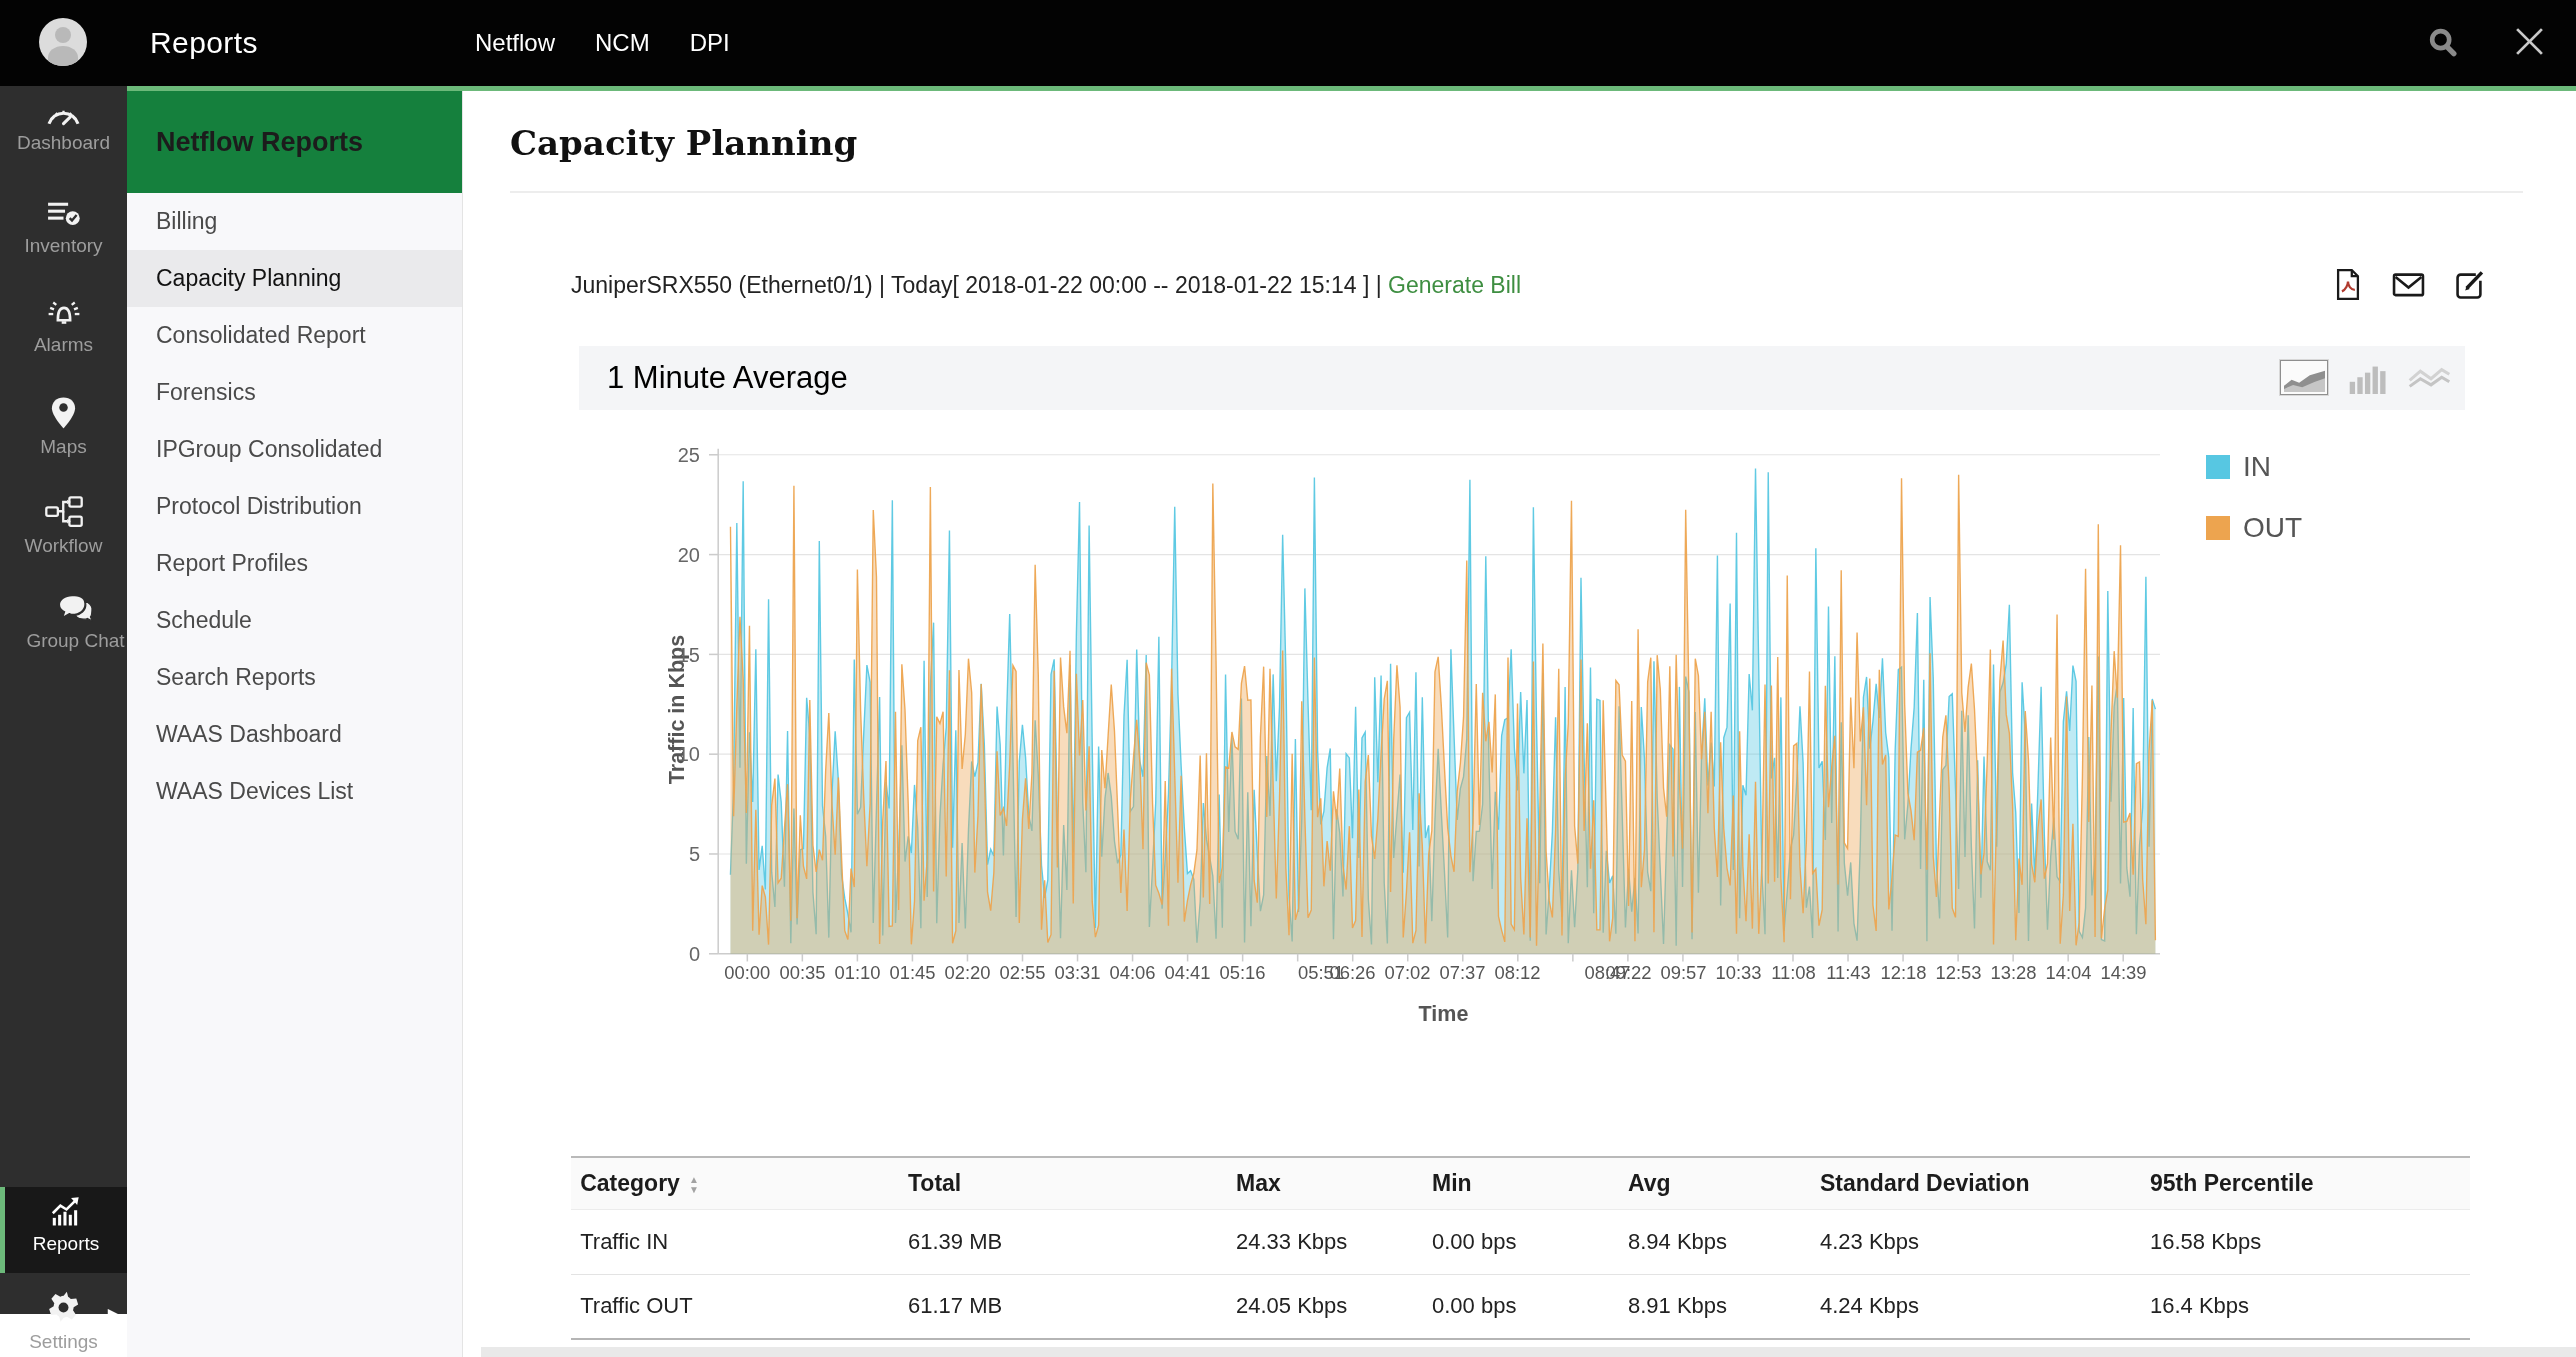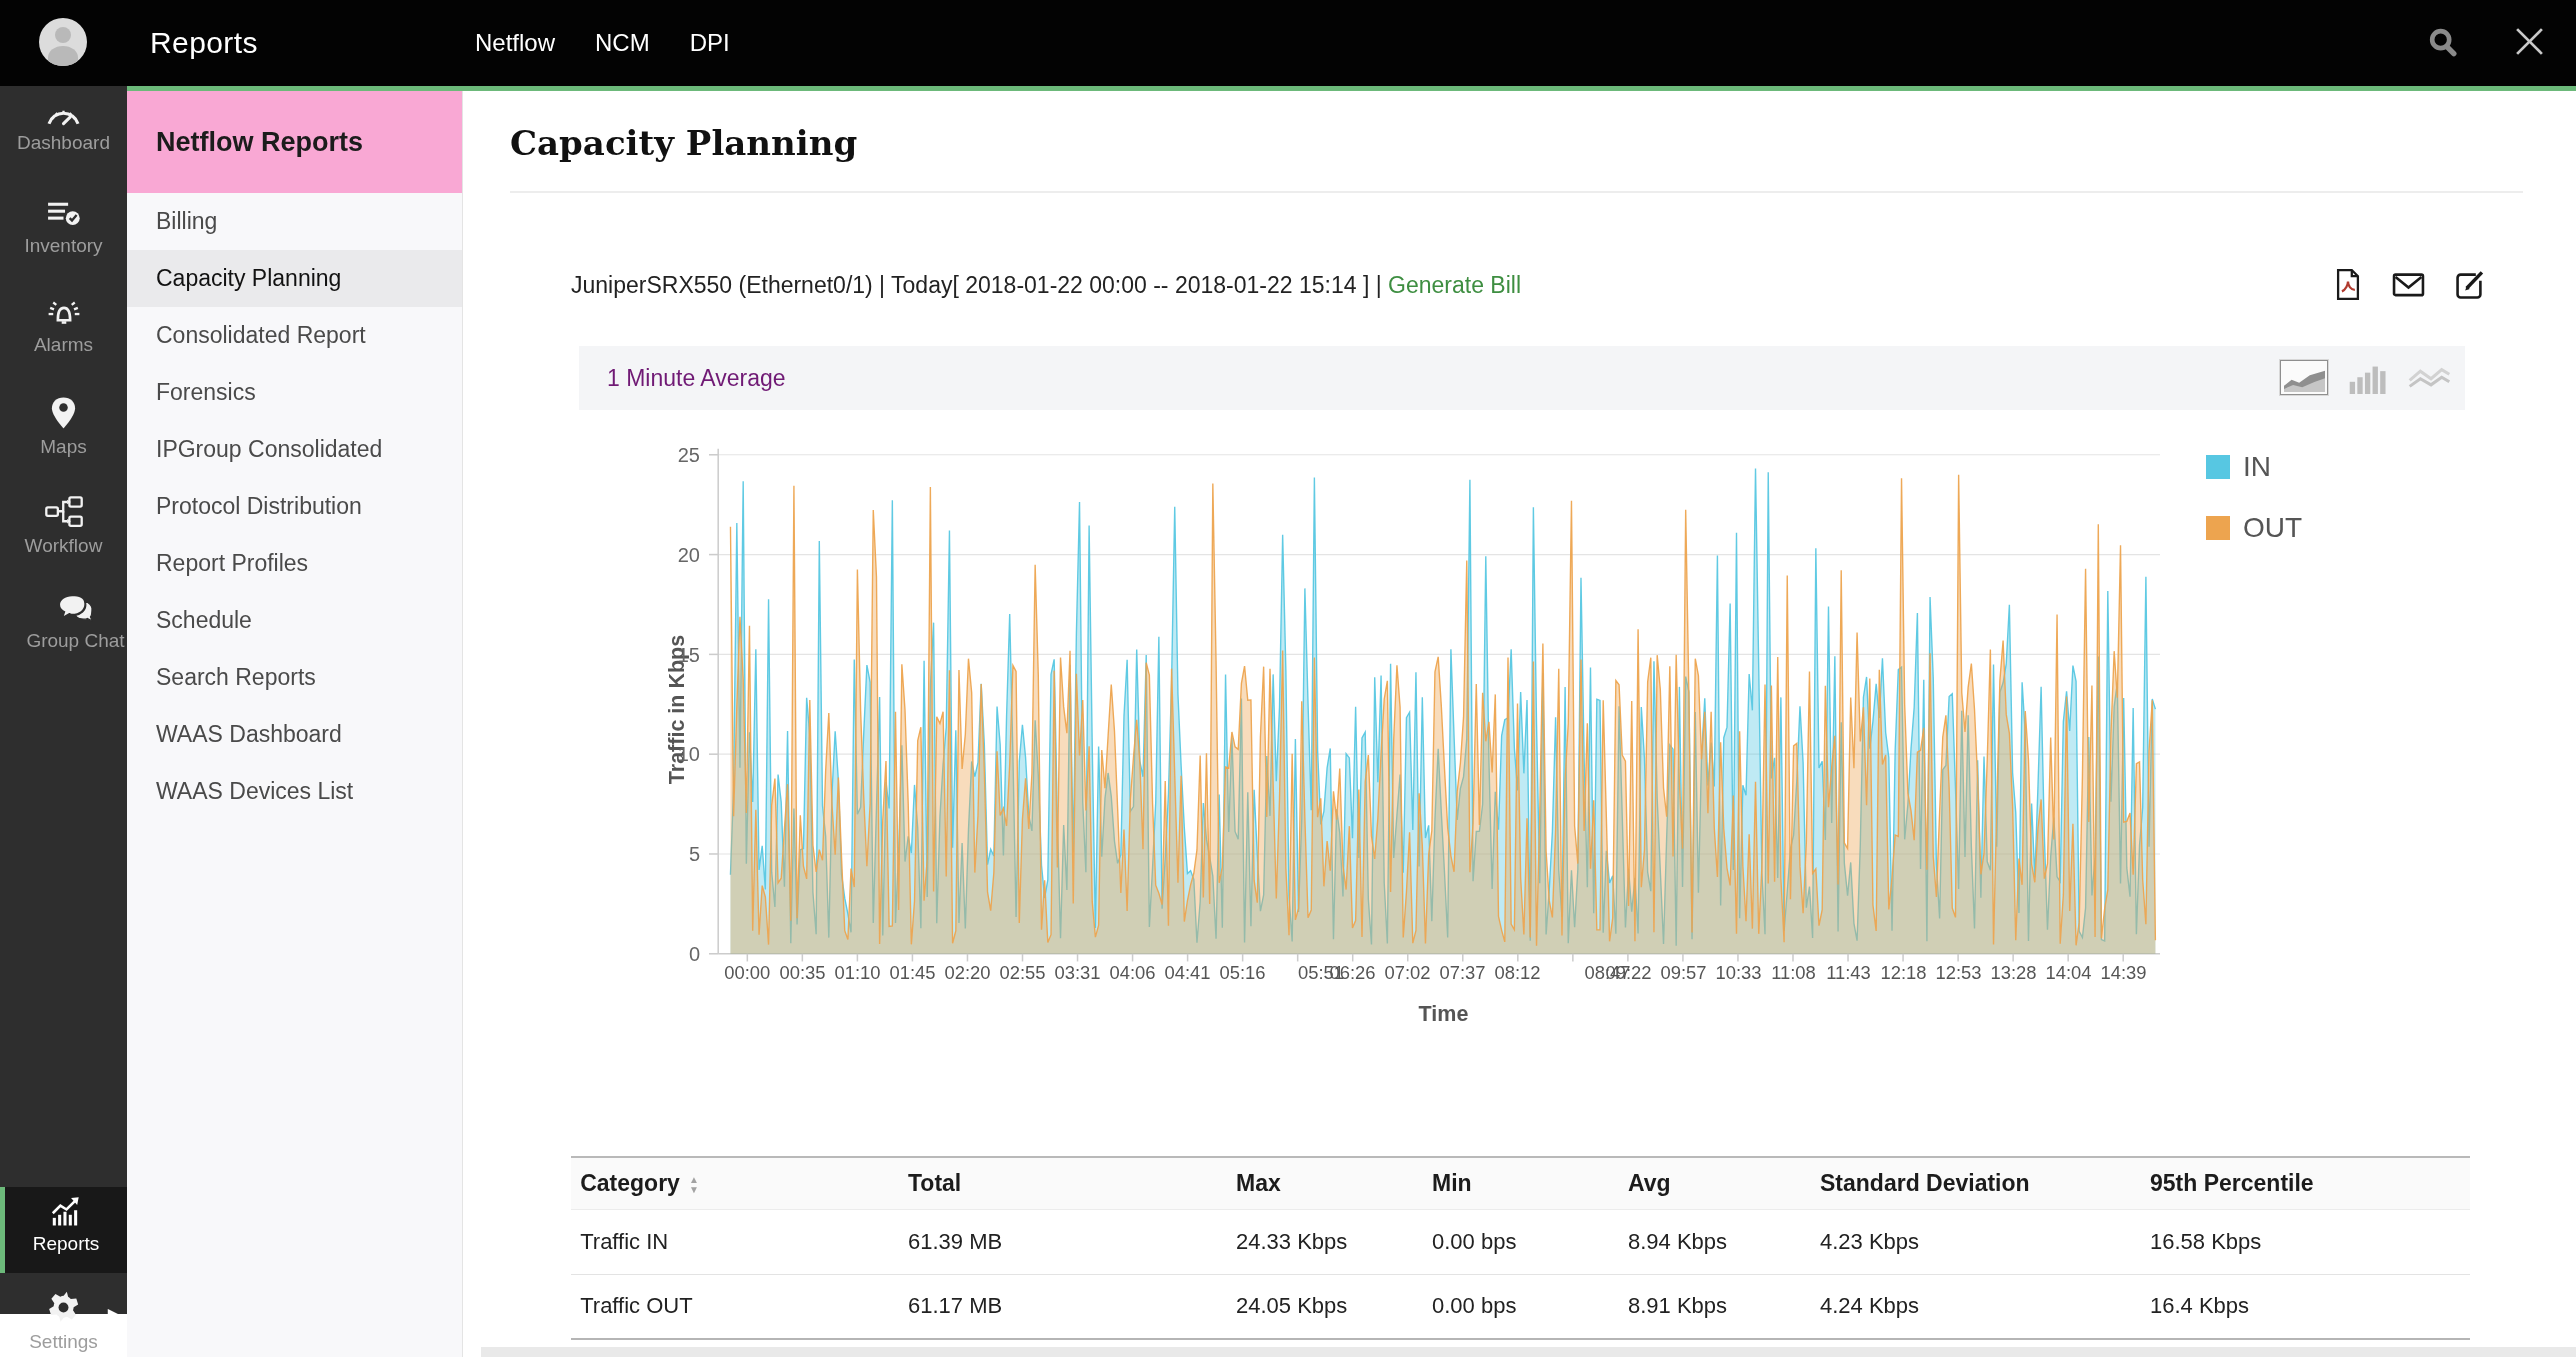--- a/index.html
+++ b/index.html
@@ -22,37 +22,37 @@
   .avatar .body { position:absolute; left:9.2px; top:28px; width:30px; height:23px; border-radius:50% 50% 0 0; background:#b9b9b9; }
   .rail-item { position:absolute; left:0; width:127px; text-align:center; cursor:pointer; }
   .rail-item svg { display:block; margin:0 auto; }
   .rail-item .lbl { display:block; margin-top:6.1px; font-size:19px; color:#9d9d9d; }
   .rail-item.active { background:#181818; border-left:5.4px solid #6cb97a; }
   .rail-item.active .lbl { color:#fff; }
   .rail-sub-arrow { position:absolute; right:6.1px; color:#fff; font-size:17px; }
 
   
   #sidebar { position:absolute; left:127px; top:91px; width:336px; height:1267px; background:#f8f8fa; border-right:0.8px solid #e4e4e4; z-index:4; }
-  #sidebar .sb-head { height:102px; line-height:102px; background:#f9a8d4; padding-left:29px; font-size:27px; font-weight:bold; color:#1c1c1c; }
+  #sidebar .sb-head { height:102px; line-height:102px; background:#15803d; padding-left:29px; font-size:27px; font-weight:bold; color:#1c1c1c; }
   .sb-item { height:57px; line-height:57px; padding-left:29px; font-size:23px; color:#4a4a4a; cursor:pointer; }
   .sb-item.selected { background:#eaeaec; color:#121212; }
 
   
   #main { position:absolute; left:462px; top:91px; width:2114px; height:1267px; background:#fff; }
   #page-title { position:absolute; left:48px; top:32px; font-family:"DejaVu Serif", serif; font-weight:bold; font-size:34px; color:#111; }
   .h-divider { position:absolute; left:48px; top:100px; width:2013px; height:1.5px; background:#ededed; }
 
   #device-row { position:absolute; left:109px; top:173px; right:88px; height:43px; }
   #device-row .dev-text { font-size:23px; color:#222; line-height:43px; }
   #device-row .bill-link { color:#3e8e41; cursor:pointer; }
   #device-actions { position:absolute; right:0; top:3.1px; display:flex; gap:26px; }
   #device-actions .act { cursor:pointer; }
 
   #section-head { position:absolute; left:117px; top:255px; width:1886px; height:64px; background:#f4f5f7; }
-  #section-head .sec-title { position:absolute; left:28px; top:0; line-height:64px; font-size:23px; color:#701a75; }
+  #section-head .sec-title { position:absolute; left:28px; top:0; line-height:64px; font-size:31px; color:#000000; }
   #charttype { position:absolute; right:14px; top:14px; display:flex; align-items:center; gap:20px; }
   #charttype .ct { cursor:pointer; display:flex; align-items:center; justify-content:center; }
   #charttype .ct.sel { border:1.5px solid #8f8f8f; outline:1.5px solid #d8d8d8; background:#fbfbfb; }
 
   
   #plotwrap { position:absolute; left:247px; top:353px; width:1451px; height:529px; }
   #ylabels { position:absolute; left:184px; top:353px; width:54px; height:529px; }
   #ylabels div { position:absolute; right:0; width:54px; text-align:right; font-size:20px; color:#666; }
   #ylabel-title { position:absolute; left:123px; top:606px; width:184px; text-align:center; transform:rotate(-90deg); font-size:21.5px; font-weight:bold; color:#555; }
   #xlabels { position:absolute; left:247px; top:871px; width:1451px; height:31px; }

